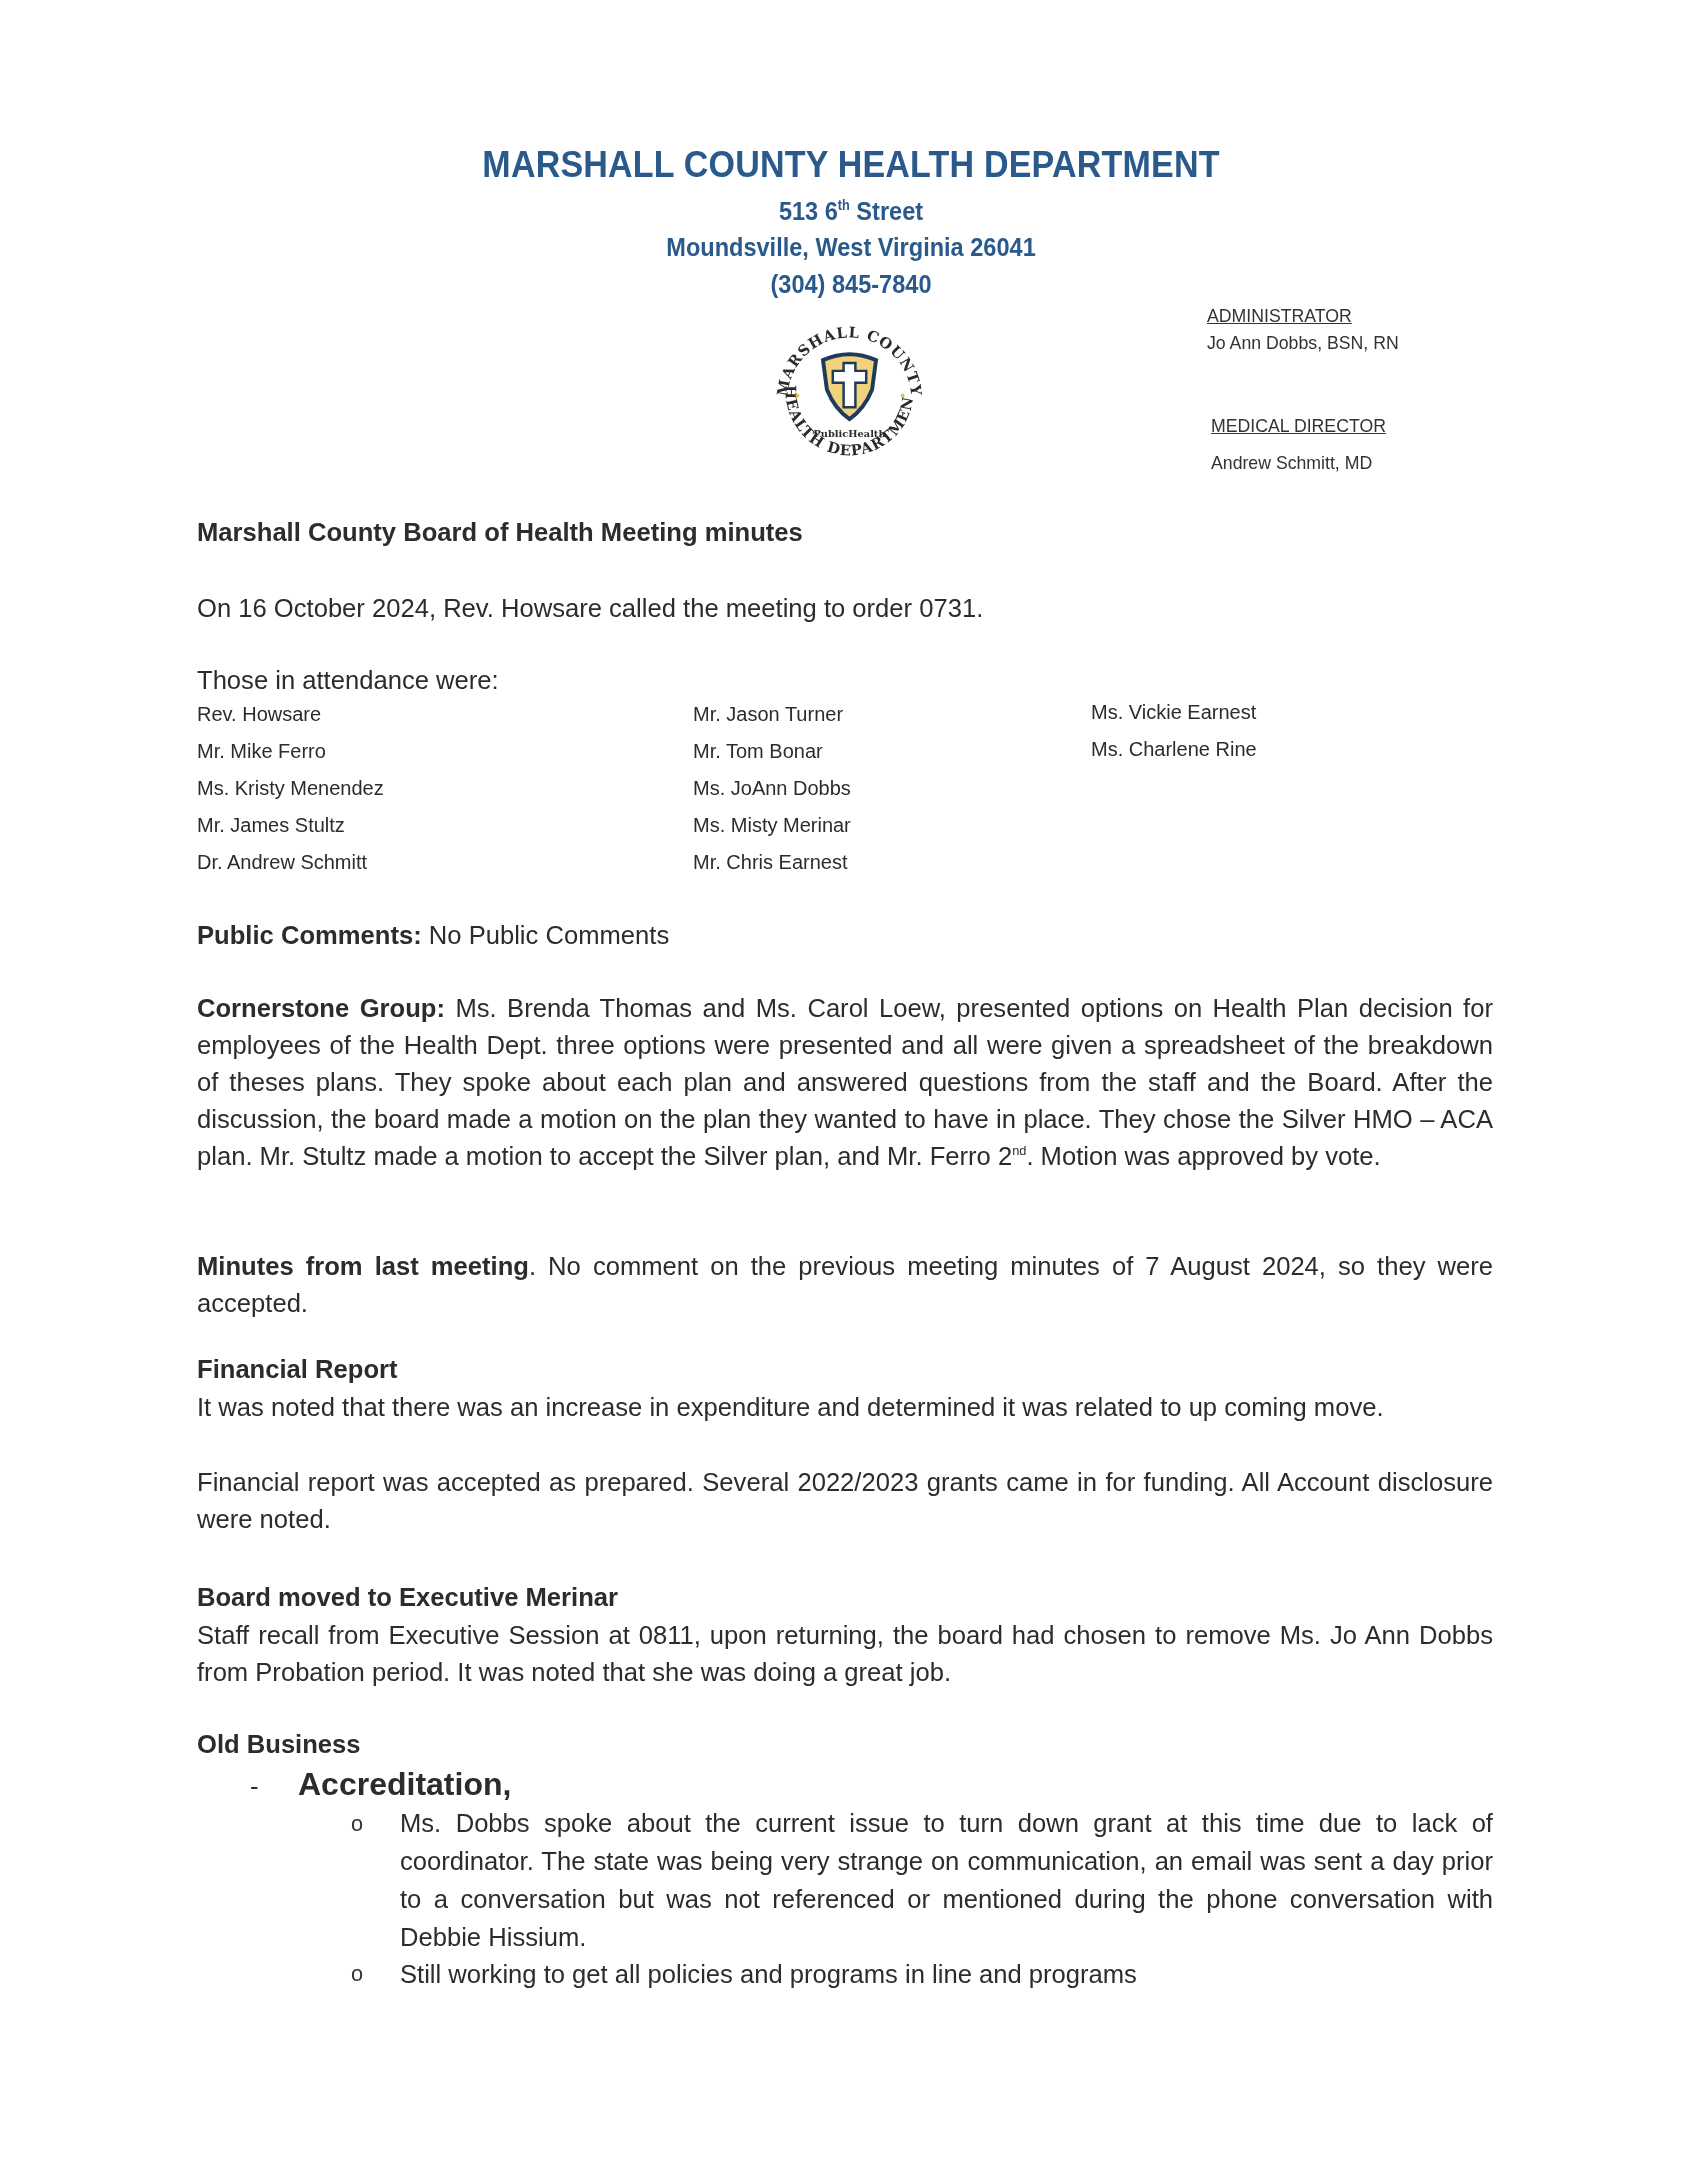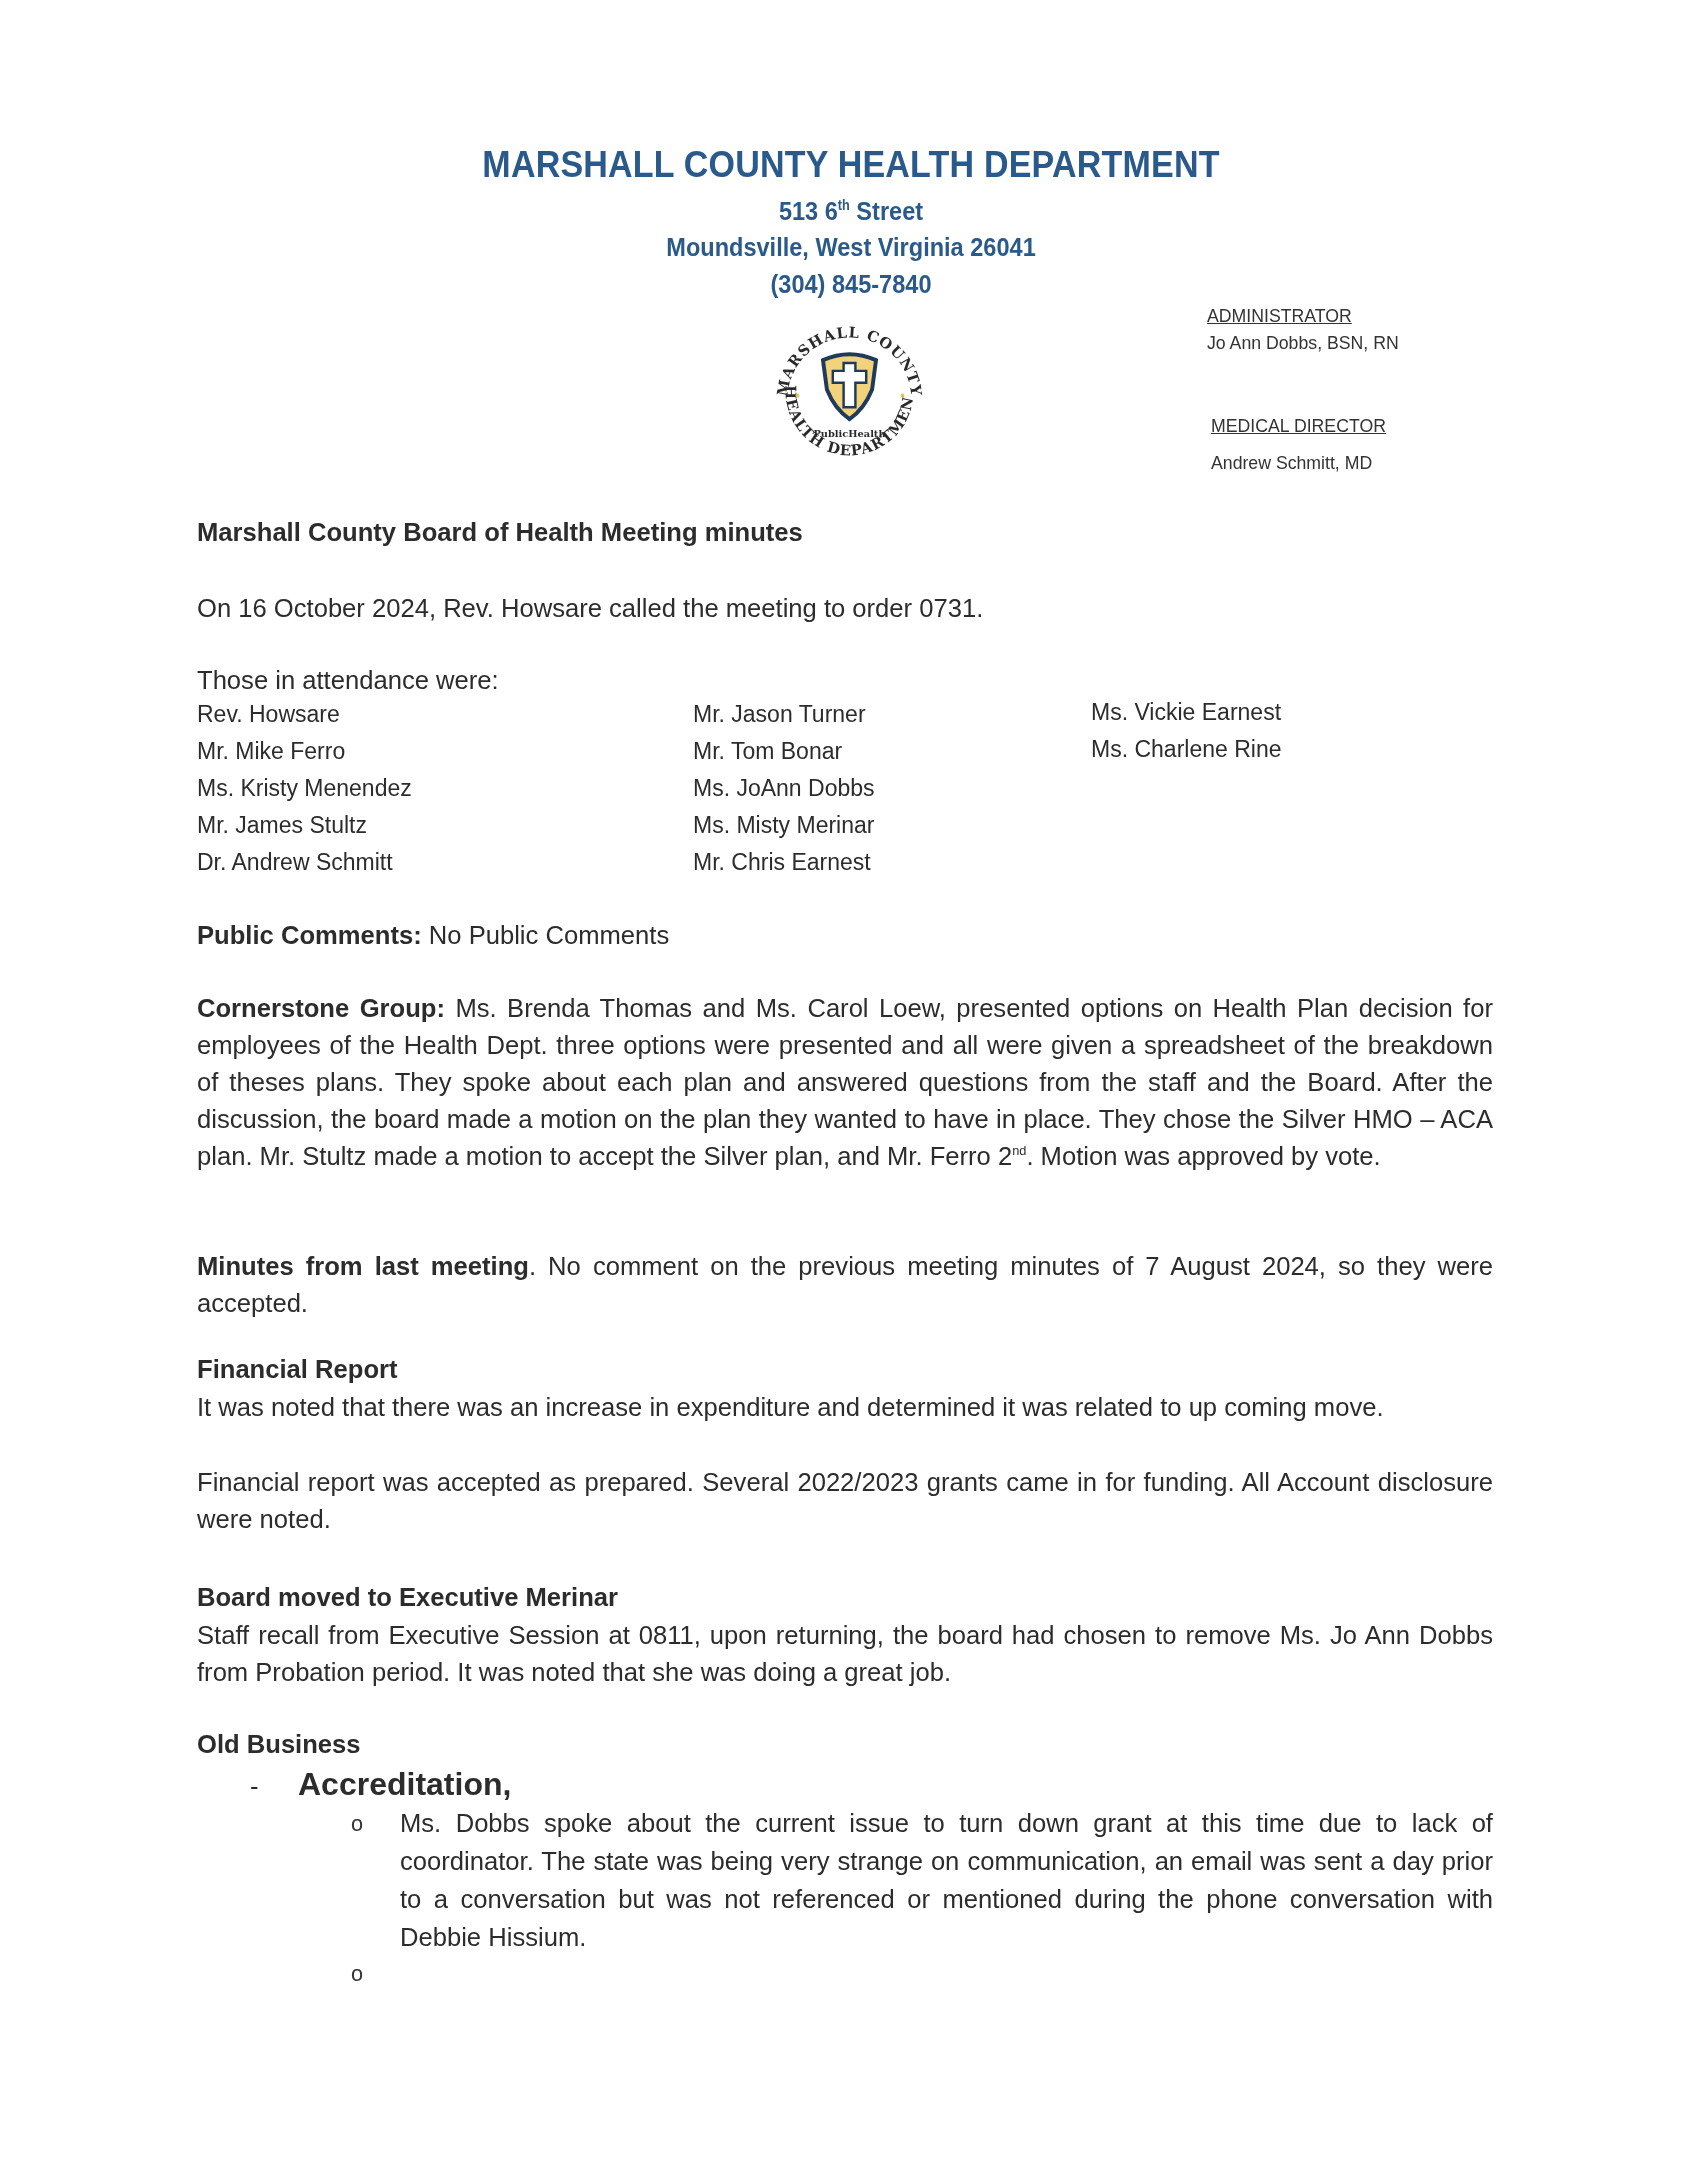--- a/index.html
+++ b/index.html
@@ -38,21 +38,21 @@
   
   .body-text {
     position: absolute; left: 197px; width: 1296px;
     font-size: 25.6px; line-height: 37px; color: #2c2c2c;
   }
   .b { font-weight: bold; }
   .heading { position: absolute; left: 197px; font-size: 25.6px; font-weight: bold; color: #2c2c2c; }
   .justify { text-align: justify; }
   sup.ord { font-size: 12.8px; vertical-align: super; line-height: 0; }
 
-  .attend-col { position: absolute; font-size: 23px; line-height: 37px; color: #2c2c2c; }
+  .attend-col { position: absolute; font-size: 20px; line-height: 37px; color: #2c2c2c; }
   .col1 { left: 197px; top: 696px; }
   .col2 { left: 693px; top: 696px; }
   .col3 { left: 1091px; top: 694px; }
 
   .dash { position: absolute; left: 250px; top: 1772px; font-size: 25.6px; }
   .sub-heading { position: absolute; left: 298px; top: 1766px; font-size: 32px; font-weight: bold; color: #2c2c2c; }
   .bullet { position: absolute; left: 351px; font-size: 21.7px; color: #333; }
   .bullet-text {
     position: absolute; left: 400px; width: 1093px;
     font-size: 25.6px; line-height: 38px; color: #2c2c2c;
@@ -141,15 +141,16 @@
   <div class="body-text justify" style="top:1617px;">Staff recall from Executive Session at 0811, upon returning, the board had chosen to remove Ms. Jo Ann Dobbs from Probation period. It was noted that she was doing a great job.</div>
 
   <div class="heading" style="top:1730px;">Old Business</div>
   <div class="dash">-</div>
   <div class="sub-heading">Accreditation,</div>
 
   <div class="bullet" style="top:1811px;">o</div>
   <div class="bullet-text justify" style="top:1804px;"> Ms. Dobbs spoke about the current issue to turn down grant at this time due to lack of coordinator.  The state was being very strange on communication, an email was sent a day prior to a conversation but was not referenced or mentioned during the phone conversation with Debbie Hissium.</div>
 
   <div class="bullet" style="top:1961px;">o</div>
+  <div class="bullet-text" style="top:1955px;">Still working to get all policies and programs in line and programs</div>
 
 </div>
 
 
 </body></html>

